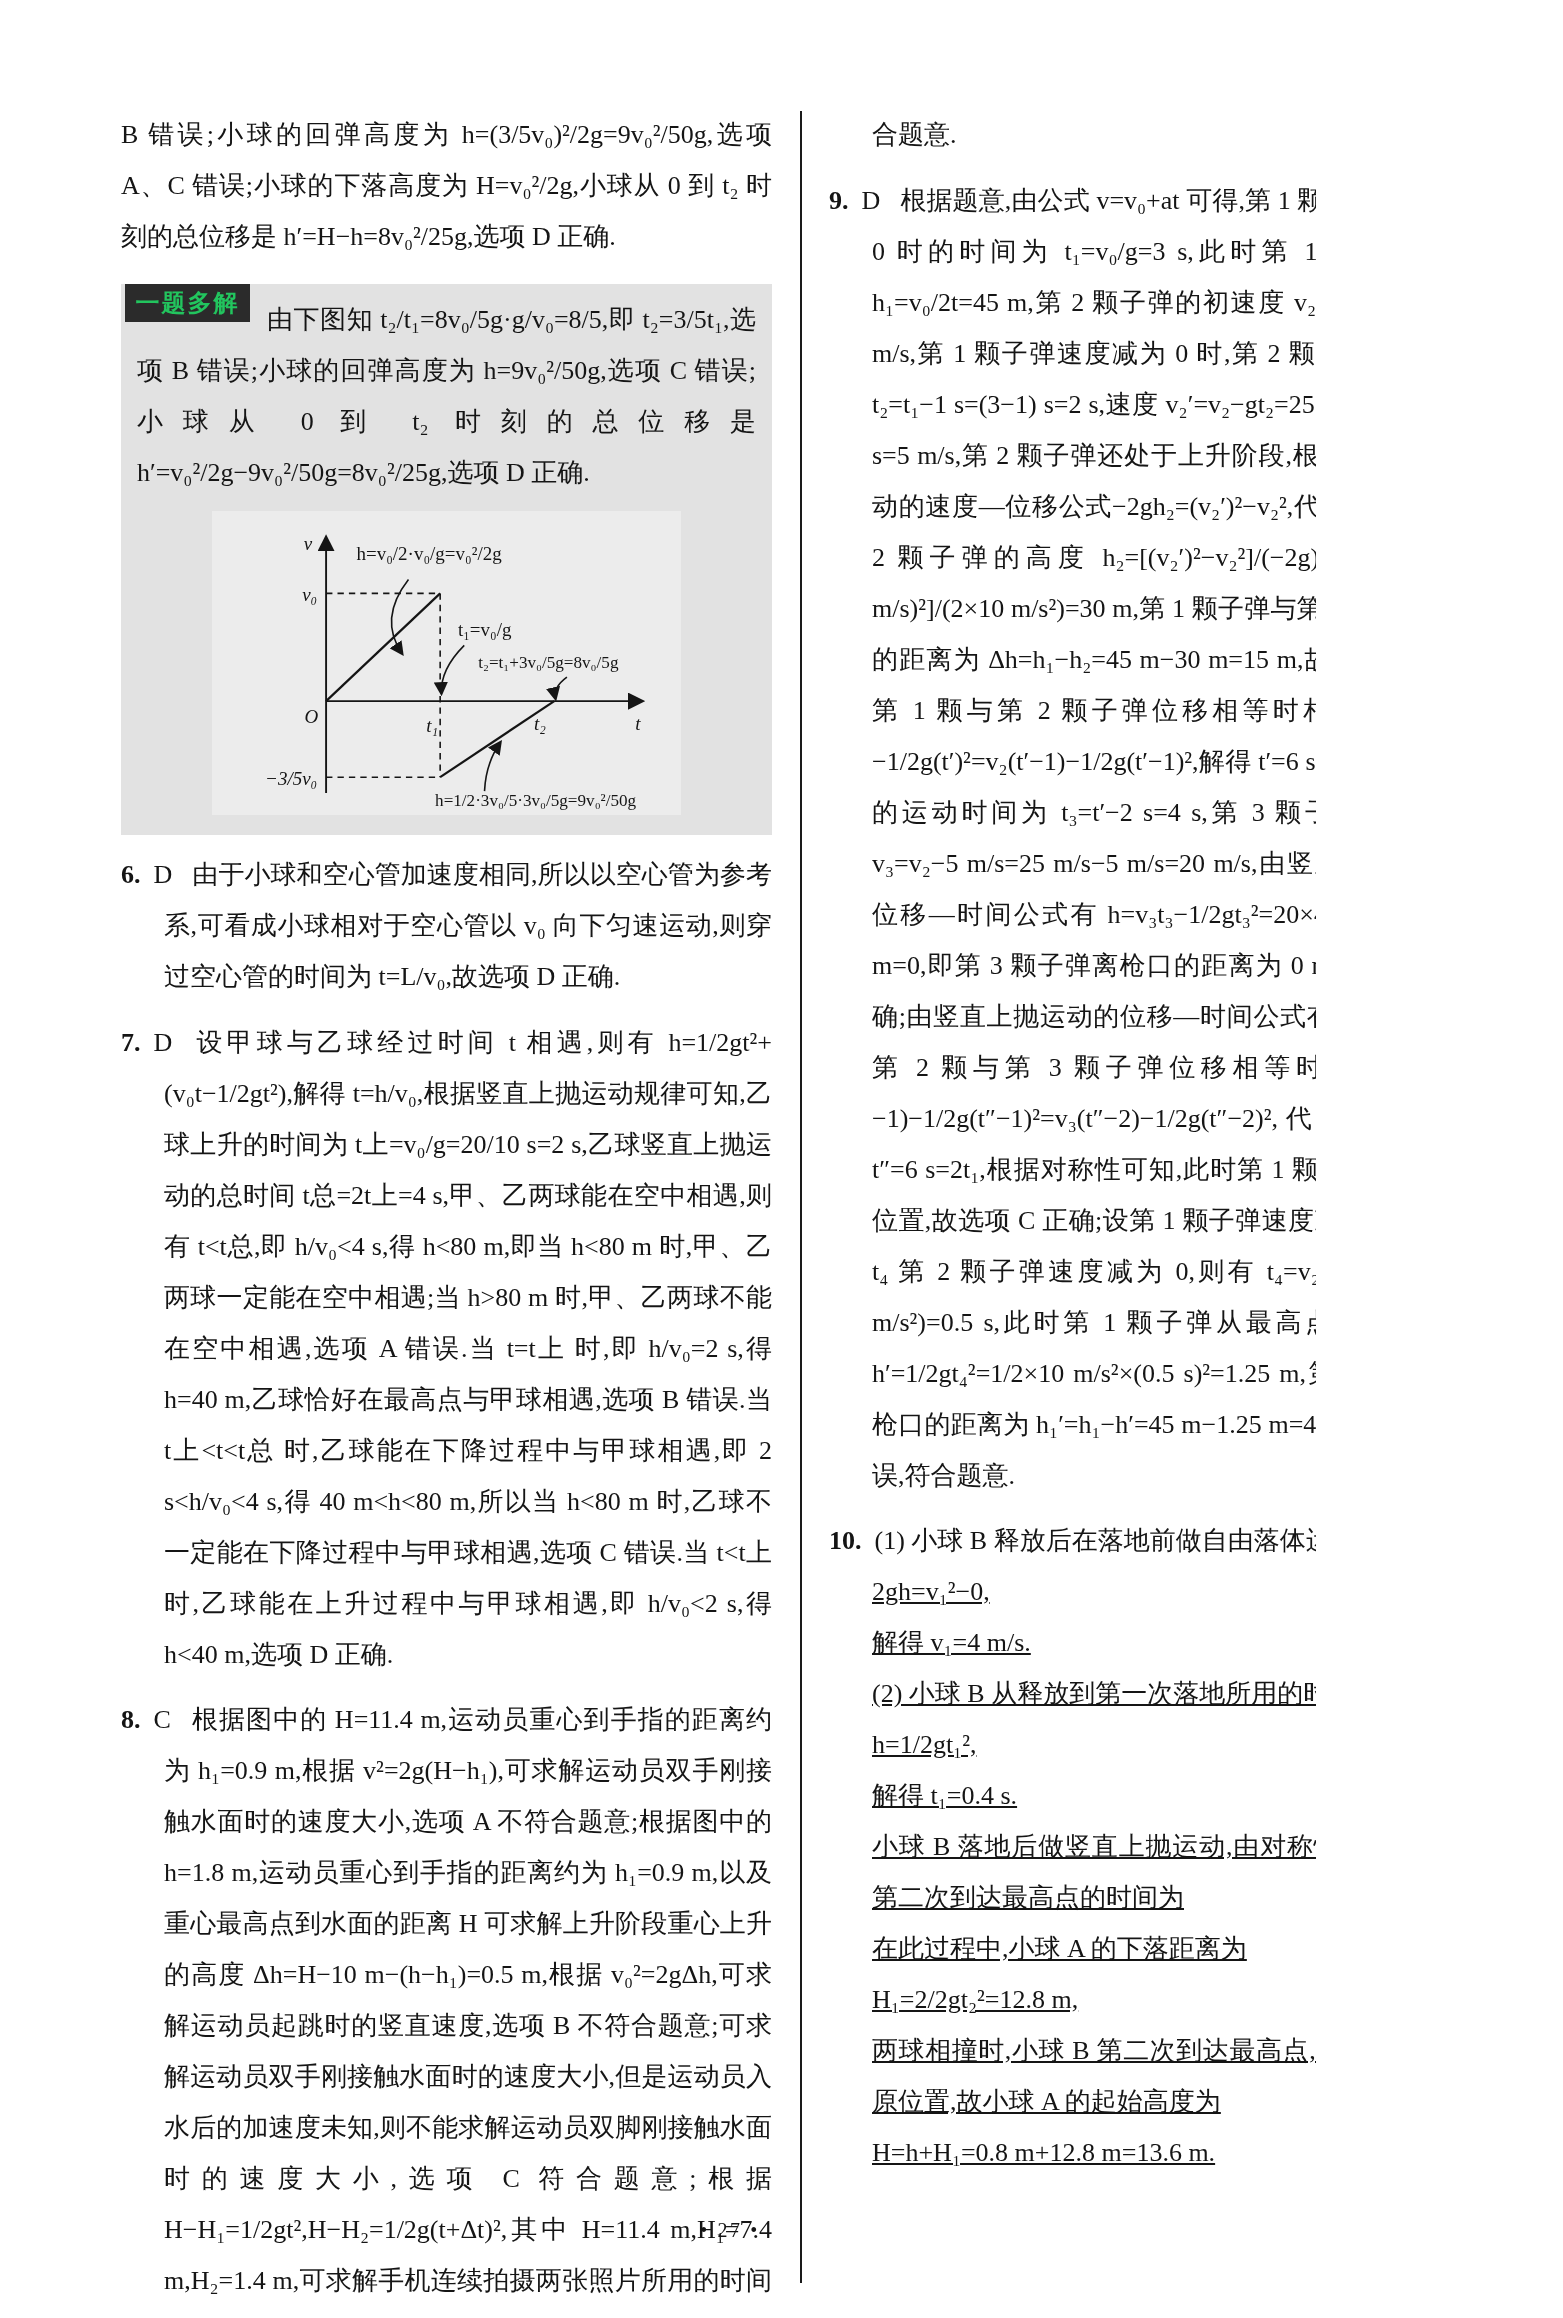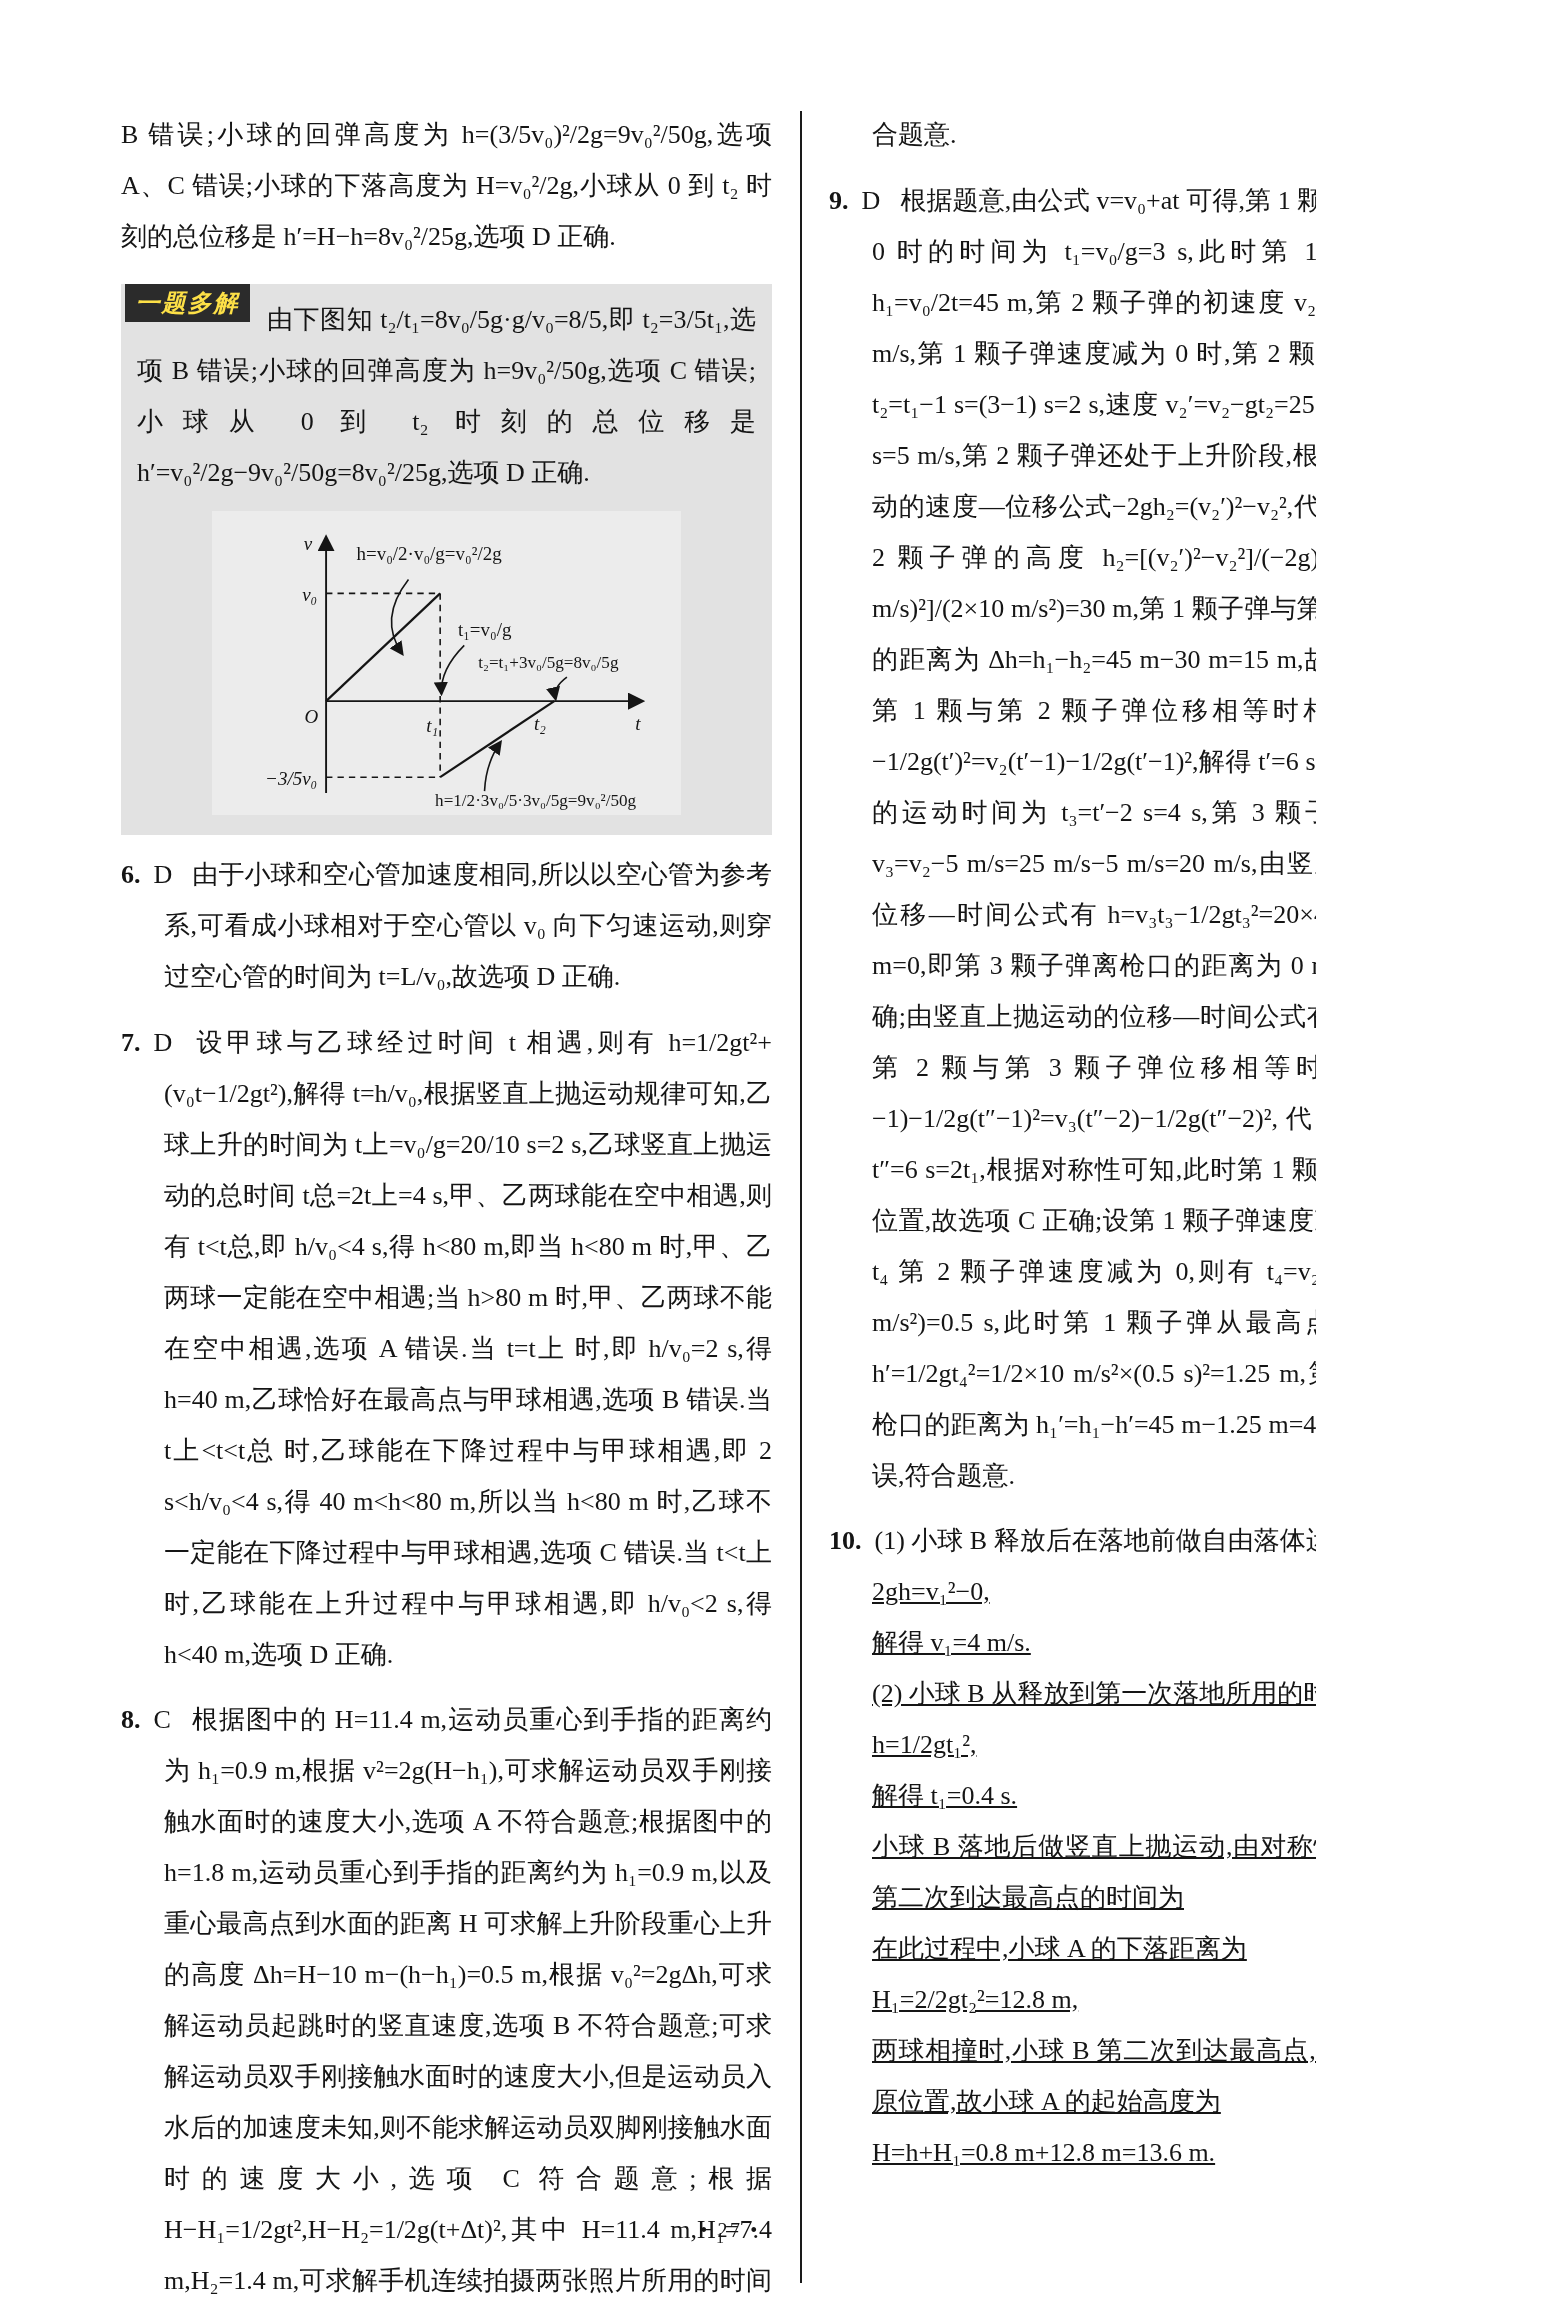--- a/index.html
+++ b/index.html
@@ -7,23 +7,23 @@
         font-family:"Liberation Serif","DejaVu Serif",serif;color:#151515;overflow:hidden;margin-left:12px;}
   .col{position:absolute;top:109px;width:651px;font-size:26px;line-height:51px;text-align:justify;}
   .col-left{left:109px;}
   .col-right{left:817px;}
   .divider{position:absolute;left:788px;top:111px;width:2px;height:2172px;background:#1a1a1a;}
   .para{margin:0;}
   .item{margin-top:14.5px;padding-left:43px;text-indent:-43px;}
   .num{font-weight:bold;padding-right:13px;}
   .ans{padding-right:20px;}
   .graybox{position:relative;background:#e2e2e2;margin-top:22.4px;padding:9.2px 16px 20px 16px;}
-  .box-label{position:absolute;top:0;left:4px;background:#2b2b2b;color:#fde047;
+  .box-label{position:absolute;top:0;left:4px;background:#2b2b2b;color:#22c55e;
              font-family:"Liberation Sans","DejaVu Sans",sans-serif;font-weight:bold;
-             font-size:24px;line-height:1;padding:6.6px 10.5px;letter-spacing:2px;font-style:italic;}
+             font-size:24px;line-height:1;padding:6.6px 10.5px;letter-spacing:2px;}
   .box-text{text-indent:130px;margin:0;}
   .figure{background:#ececec;margin:13px auto 0 auto;width:469px;}
   .figure svg{display:block;width:100%;height:auto;}
   .fx{font-size:30px;font-family:"Liberation Serif","DejaVu Serif",serif;fill:#151515;}
   .fx-small{font-size:27px;}
   .heading{text-align:right;font-size:33px;font-weight:bold;margin:26px 0 17px 0;
            font-family:"Liberation Sans","DejaVu Sans",sans-serif;letter-spacing:5.3px;text-indent:0;}
   .line{padding-left:43px;text-indent:0;text-decoration:underline;}
   .line-first{padding-left:43px;text-indent:-43px;}
   .item10{margin-top:14.5px;}

